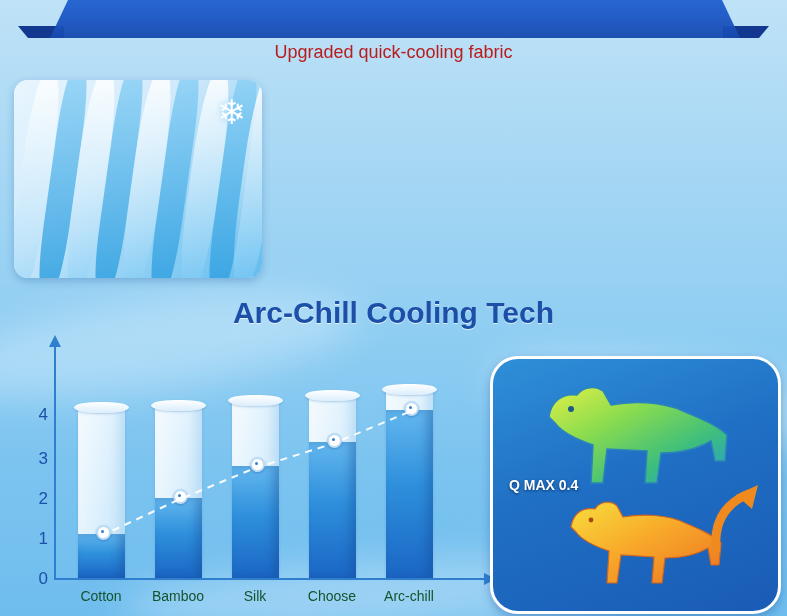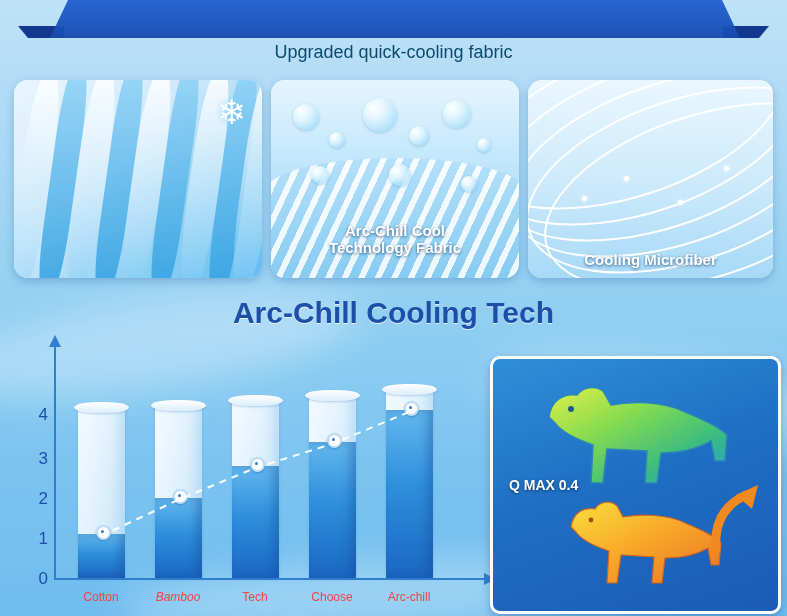--- a/index.html
+++ b/index.html
@@ -25,21 +25,21 @@
   }
   .banner .tail-l{position:absolute;left:18px;top:26px;width:46px;height:12px;background:#12398f;clip-path:polygon(0 0,46px 0,46px 12px,10px 12px);}
   .banner .tail-r{position:absolute;right:18px;top:26px;width:46px;height:12px;background:#12398f;clip-path:polygon(0 0,46px 0,36px 12px,0 12px);}
   .title{
     position:absolute;left:0;top:2px;width:787px;text-align:center;
     color:#ffffff;font-size:27px;font-weight:bold;letter-spacing:.2px;
     text-shadow:0 1px 2px rgba(10,40,90,.55);
   }
   .subtitle{
     position:absolute;left:0;top:42px;width:787px;text-align:center;
-    color:#0c4a6e;font-size:18px;
+    color:#b91c1c;font-size:18px;
   }
 
   
   .cards{position:absolute;left:0;top:80px;width:787px;height:200px;}
   .card{
     position:absolute;top:0;width:248px;height:198px;border-radius:14px;overflow:hidden;
     box-shadow:0 3px 8px rgba(30,80,150,.28);
     background:#dff0fb;
   }
   .card.c1{left:14px;}
@@ -87,26 +87,26 @@
   .bar{position:absolute;bottom:32px;width:47px;}
   .bar .glass{position:absolute;left:0;bottom:0;width:47px;border-radius:2px;
      background:linear-gradient(100deg, rgba(255,255,255,.92) 0%, rgba(238,248,255,.88) 45%, rgba(205,232,250,.85) 100%);
      box-shadow:inset -6px 0 8px rgba(160,205,240,.45), 0 1px 3px rgba(60,120,180,.25);}
   .bar .fill{position:absolute;left:0;bottom:0;width:47px;
      background:linear-gradient(180deg,#63b7ee 0%,#2e8fdc 45%,#1a66c4 100%);
      box-shadow:inset -6px 0 8px rgba(20,70,140,.35);}
   .bar .cap{position:absolute;left:-4px;width:55px;height:11px;background:linear-gradient(180deg,#ffffff,#dbeefc);border-radius:50%/60%;box-shadow:0 1px 2px rgba(60,120,180,.3);}
   .bar .node{position:absolute;left:18px;width:11px;height:11px;border-radius:50%;background:#fff;border:2px solid #bcdcf5;box-shadow:0 1px 2px rgba(40,100,170,.45);}
   .bar .node i{position:absolute;left:2.5px;top:2.5px;width:3px;height:3px;border-radius:50%;background:#2f7fd0;display:block;}
-  .xlabel{position:absolute;bottom:6px;width:86px;text-align:center;color:#ef4444;font-size:12px;}
+  .xlabel{position:absolute;bottom:6px;width:86px;text-align:center;color:#14532d;font-size:14px;}
   .trend{position:absolute;left:44px;top:0;width:432px;height:235px;pointer-events:none;}
 
   
   .thermal{
-    position:absolute;left:490px;top:356px;width:285px;height:252px;border-radius:10px;overflow:hidden;
+    position:absolute;left:490px;top:356px;width:285px;height:252px;border-radius:28px;overflow:hidden;
     background:linear-gradient(160deg,#2f8fd8 0%,#1f6fc4 45%,#1a5bb5 100%);
     box-shadow:0 4px 10px rgba(20,70,140,.35);border:3px solid #ffffff;
   }
   .dog{position:absolute;filter:blur(.2px);}
   .qmax{position:absolute;left:16px;top:118px;color:#fff;font-size:14px;font-weight:bold;text-shadow:0 1px 3px rgba(5,35,80,.8);}
   .arrow{position:absolute;right:14px;bottom:58px;width:58px;height:74px;}
 </style>
 </head>
 <body>
 
@@ -131,54 +131,21 @@
       <div class="bandblue" style="left:92px;"></div>
       <div class="fold" style="left:118px;"></div>
       <div class="bandblue" style="left:148px;"></div>
       <div class="fold" style="left:176px;"></div>
       <div class="bandblue" style="left:206px;"></div>
       <div class="fold" style="left:228px;"></div>
     </div>
     <span class="snow">❄</span>
   </div>
 
-  <div class="card c2">
-    <div class="art2">
-      <div class="mesh"></div>
-      <div class="bub" style="left:22px;top:24px;width:26px;height:26px;"></div>
-      <div class="bub" style="left:58px;top:52px;width:16px;height:16px;"></div>
-      <div class="bub" style="left:92px;top:18px;width:34px;height:34px;"></div>
-      <div class="bub" style="left:138px;top:46px;width:20px;height:20px;"></div>
-      <div class="bub" style="left:172px;top:20px;width:28px;height:28px;"></div>
-      <div class="bub" style="left:206px;top:58px;width:14px;height:14px;"></div>
-      <div class="bub" style="left:40px;top:86px;width:18px;height:18px;"></div>
-      <div class="bub" style="left:118px;top:84px;width:22px;height:22px;"></div>
-      <div class="bub" style="left:190px;top:96px;width:16px;height:16px;"></div>
-    </div>
-    <div class="card-caption">
-      <span>Arc-Chill Cool</span><br>
-      <span>Technology Fabric</span>
-    </div>
-  </div>
-
-  <div class="card c3">
-    <div class="art3">
-      <div class="wave" style="left:-70px;top:-46px;"></div>
-      <div class="wave" style="left:-56px;top:-30px;"></div>
-      <div class="wave" style="left:-40px;top:-14px;"></div>
-      <div class="wave" style="left:-24px;top:2px;"></div>
-      <div class="wave" style="left:-8px;top:18px;"></div>
-      <div class="wave" style="left:10px;top:34px;"></div>
-      <div class="dotw" style="left:54px;top:116px;"></div>
-      <div class="dotw" style="left:96px;top:96px;"></div>
-      <div class="dotw" style="left:150px;top:120px;"></div>
-      <div class="dotw" style="left:196px;top:86px;"></div>
-    </div>
-    <div class="card-caption">Cooling Microfiber</div>
-  </div>
+
 
 </div>
 
 <div class="sec2">Arc-Chill Cooling Tech</div>
 
 <div class="chart">
   <div class="axis-y"></div>
   <div class="axis-x"></div>
 
   <div class="ytick" style="top:224px;">0</div>
@@ -226,22 +193,22 @@
     <div class="node" style="bottom:162px;">
         <i></i>
       </div>
   </div>
 
   <svg class="trend" viewBox="0 0 432 235">
     <polyline points="47,191 124,155 201,123 278,99 355,67" fill="none" stroke="#ffffff" stroke-width="2" stroke-dasharray="7 6" opacity="0.95"></polyline>
   </svg>
 
   <div class="xlabel" style="left:48px;">Cotton</div>
-  <div class="xlabel" style="left:125px;font-style:italic;">Bamboo</div>
-  <div class="xlabel" style="left:202px;">Tech</div>
+  <div class="xlabel" style="left:125px;">Bamboo</div>
+  <div class="xlabel" style="left:202px;">Silk</div>
   <div class="xlabel" style="left:279px;">Choose</div>
   <div class="xlabel" style="left:356px;">Arc-chill</div>
 </div>
 
 <div class="thermal">
 
   <svg class="dog" style="left:18px;top:6px;" width="250" height="140" viewBox="0 0 250 140">
     <defs>
       <linearGradient id="coolg" x1="0" y1="0" x2="1" y2="1">
         <stop offset="0%" stop-color="#eaf542"></stop>

